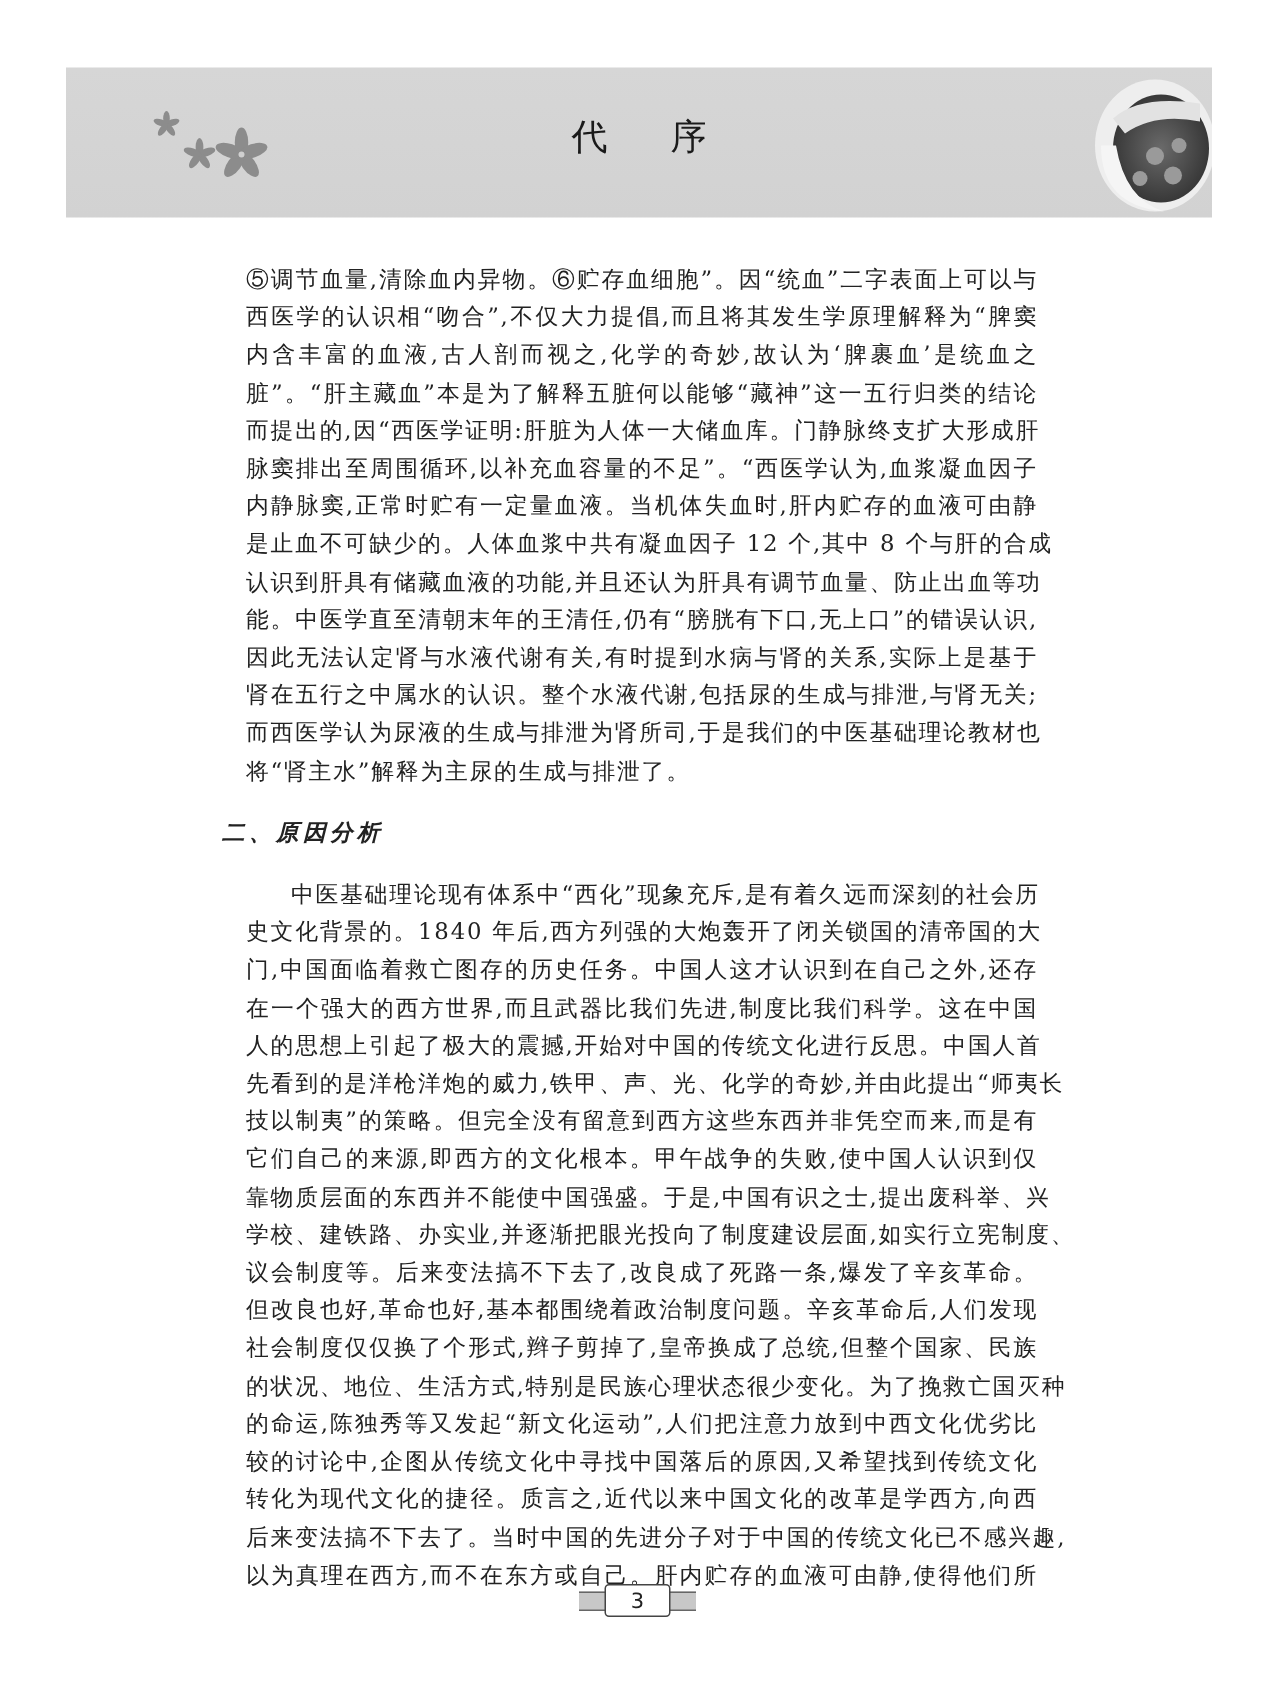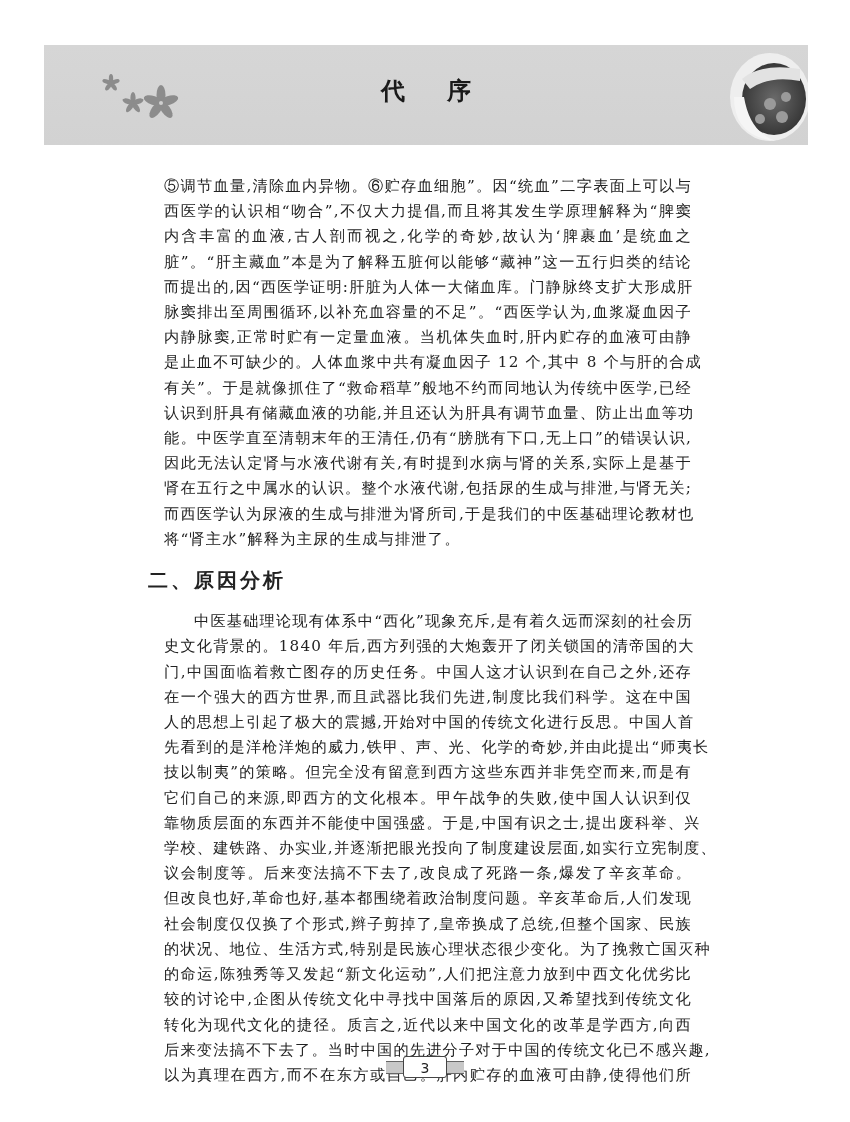--- a/index.html
+++ b/index.html
@@ -6,37 +6,38 @@
   body {
     width: 850px; height: 1122px; background: #ffffff; position: relative; overflow: hidden;
     font-family: "DejaVu Serif", "Liberation Serif", serif; color: #222;
   }
   .header-band {
     position: absolute; left: 44px; top: 45px; width: 764px; height: 100px;
     background: linear-gradient(#d6d6d6, #d2d2d2);
   }
   .header-title {
     position: absolute; left: 0; right: 0; top: 30px; text-align: center;
-    font-size: 24px; font-weight: bold; color: #1a1a1a; letter-spacing: 42px;
+    font-size: 24px; font-weight: normal; color: #1a1a1a; letter-spacing: 42px;
     padding-left: 42px;
   }
   .flowers { position: absolute; left: 55px; top: 28px; width: 100px; height: 60px; }
   .bowl {
     position: absolute; right: 0; top: 4px; width: 88px; height: 94px;
   }
   .body-text {
     position: absolute; left: 148px; top: 158px; width: 560px;
     font-size: 15.2px; line-height: 25.2px; text-align: justify; letter-spacing: 1.2px;
   }
   .body-text p { margin: 16px; }
   .line { display: block; white-space: nowrap; text-align-last: justify; text-align: justify; }
   .line.last { text-align-last: left; }
   .section-heading {
-    margin: 12px 0 9px 0 !important; font-weight: bold; font-size: 20px; letter-spacing: 3px;
+    margin: 12px 0 9px 0 !important; font-weight: bold; font-size: 15px; letter-spacing: 3px;
     font-family: "DejaVu Sans", "Liberation Sans", sans-serif;
+    font-style: italic;
   }
   .indent { text-indent: 30px; }
   .page-number-box {
     position: absolute; left: 386px; top: 1056px; width: 78px; height: 22px;
   }
   .pn-bar {
     position: absolute; top: 5px; height: 11px; width: 78px; background: #c8c8c8;
     border-top: 1px solid #666; border-bottom: 1px solid #666;
   }
   .pn-inner {
@@ -100,21 +101,20 @@
 <div class="body-text">
   <p>
     <span class="line">⑤调节血量,清除血内异物。⑥贮存血细胞”。因“统血”二字表面上可以与</span>
     <span class="line">西医学的认识相“吻合”,不仅大力提倡,而且将其发生学原理解释为“脾窦</span>
     <span class="line">内含丰富的血液,古人剖而视之,化学的奇妙,故认为‘脾裹血’是统血之</span>
     <span class="line">脏”。“肝主藏血”本是为了解释五脏何以能够“藏神”这一五行归类的结论</span>
     <span class="line">而提出的,因“西医学证明:肝脏为人体一大储血库。门静脉终支扩大形成肝</span>
     <span class="line">脉窦排出至周围循环,以补充血容量的不足”。“西医学认为,血浆凝血因子</span>
     <span class="line">内静脉窦,正常时贮有一定量血液。当机体失血时,肝内贮存的血液可由静</span>
     <span class="line">是止血不可缺少的。人体血浆中共有凝血因子 12 个,其中 8 个与肝的合成</span>
-    <span class="line">有关”。于是就像抓住了“救命稻草”般地不约而同地认为传统中医学,已经</span>
     <span class="line">认识到肝具有储藏血液的功能,并且还认为肝具有调节血量、防止出血等功</span>
     <span class="line">能。中医学直至清朝末年的王清任,仍有“膀胱有下口,无上口”的错误认识,</span>
     <span class="line">因此无法认定肾与水液代谢有关,有时提到水病与肾的关系,实际上是基于</span>
     <span class="line">肾在五行之中属水的认识。整个水液代谢,包括尿的生成与排泄,与肾无关;</span>
     <span class="line">而西医学认为尿液的生成与排泄为肾所司,于是我们的中医基础理论教材也</span>
     <span class="line last">将“肾主水”解释为主尿的生成与排泄了。</span>
   </p>
   <p class="section-heading">二、原因分析</p>
   <p>
     <span class="line indent">中医基础理论现有体系中“西化”现象充斥,是有着久远而深刻的社会历</span>

